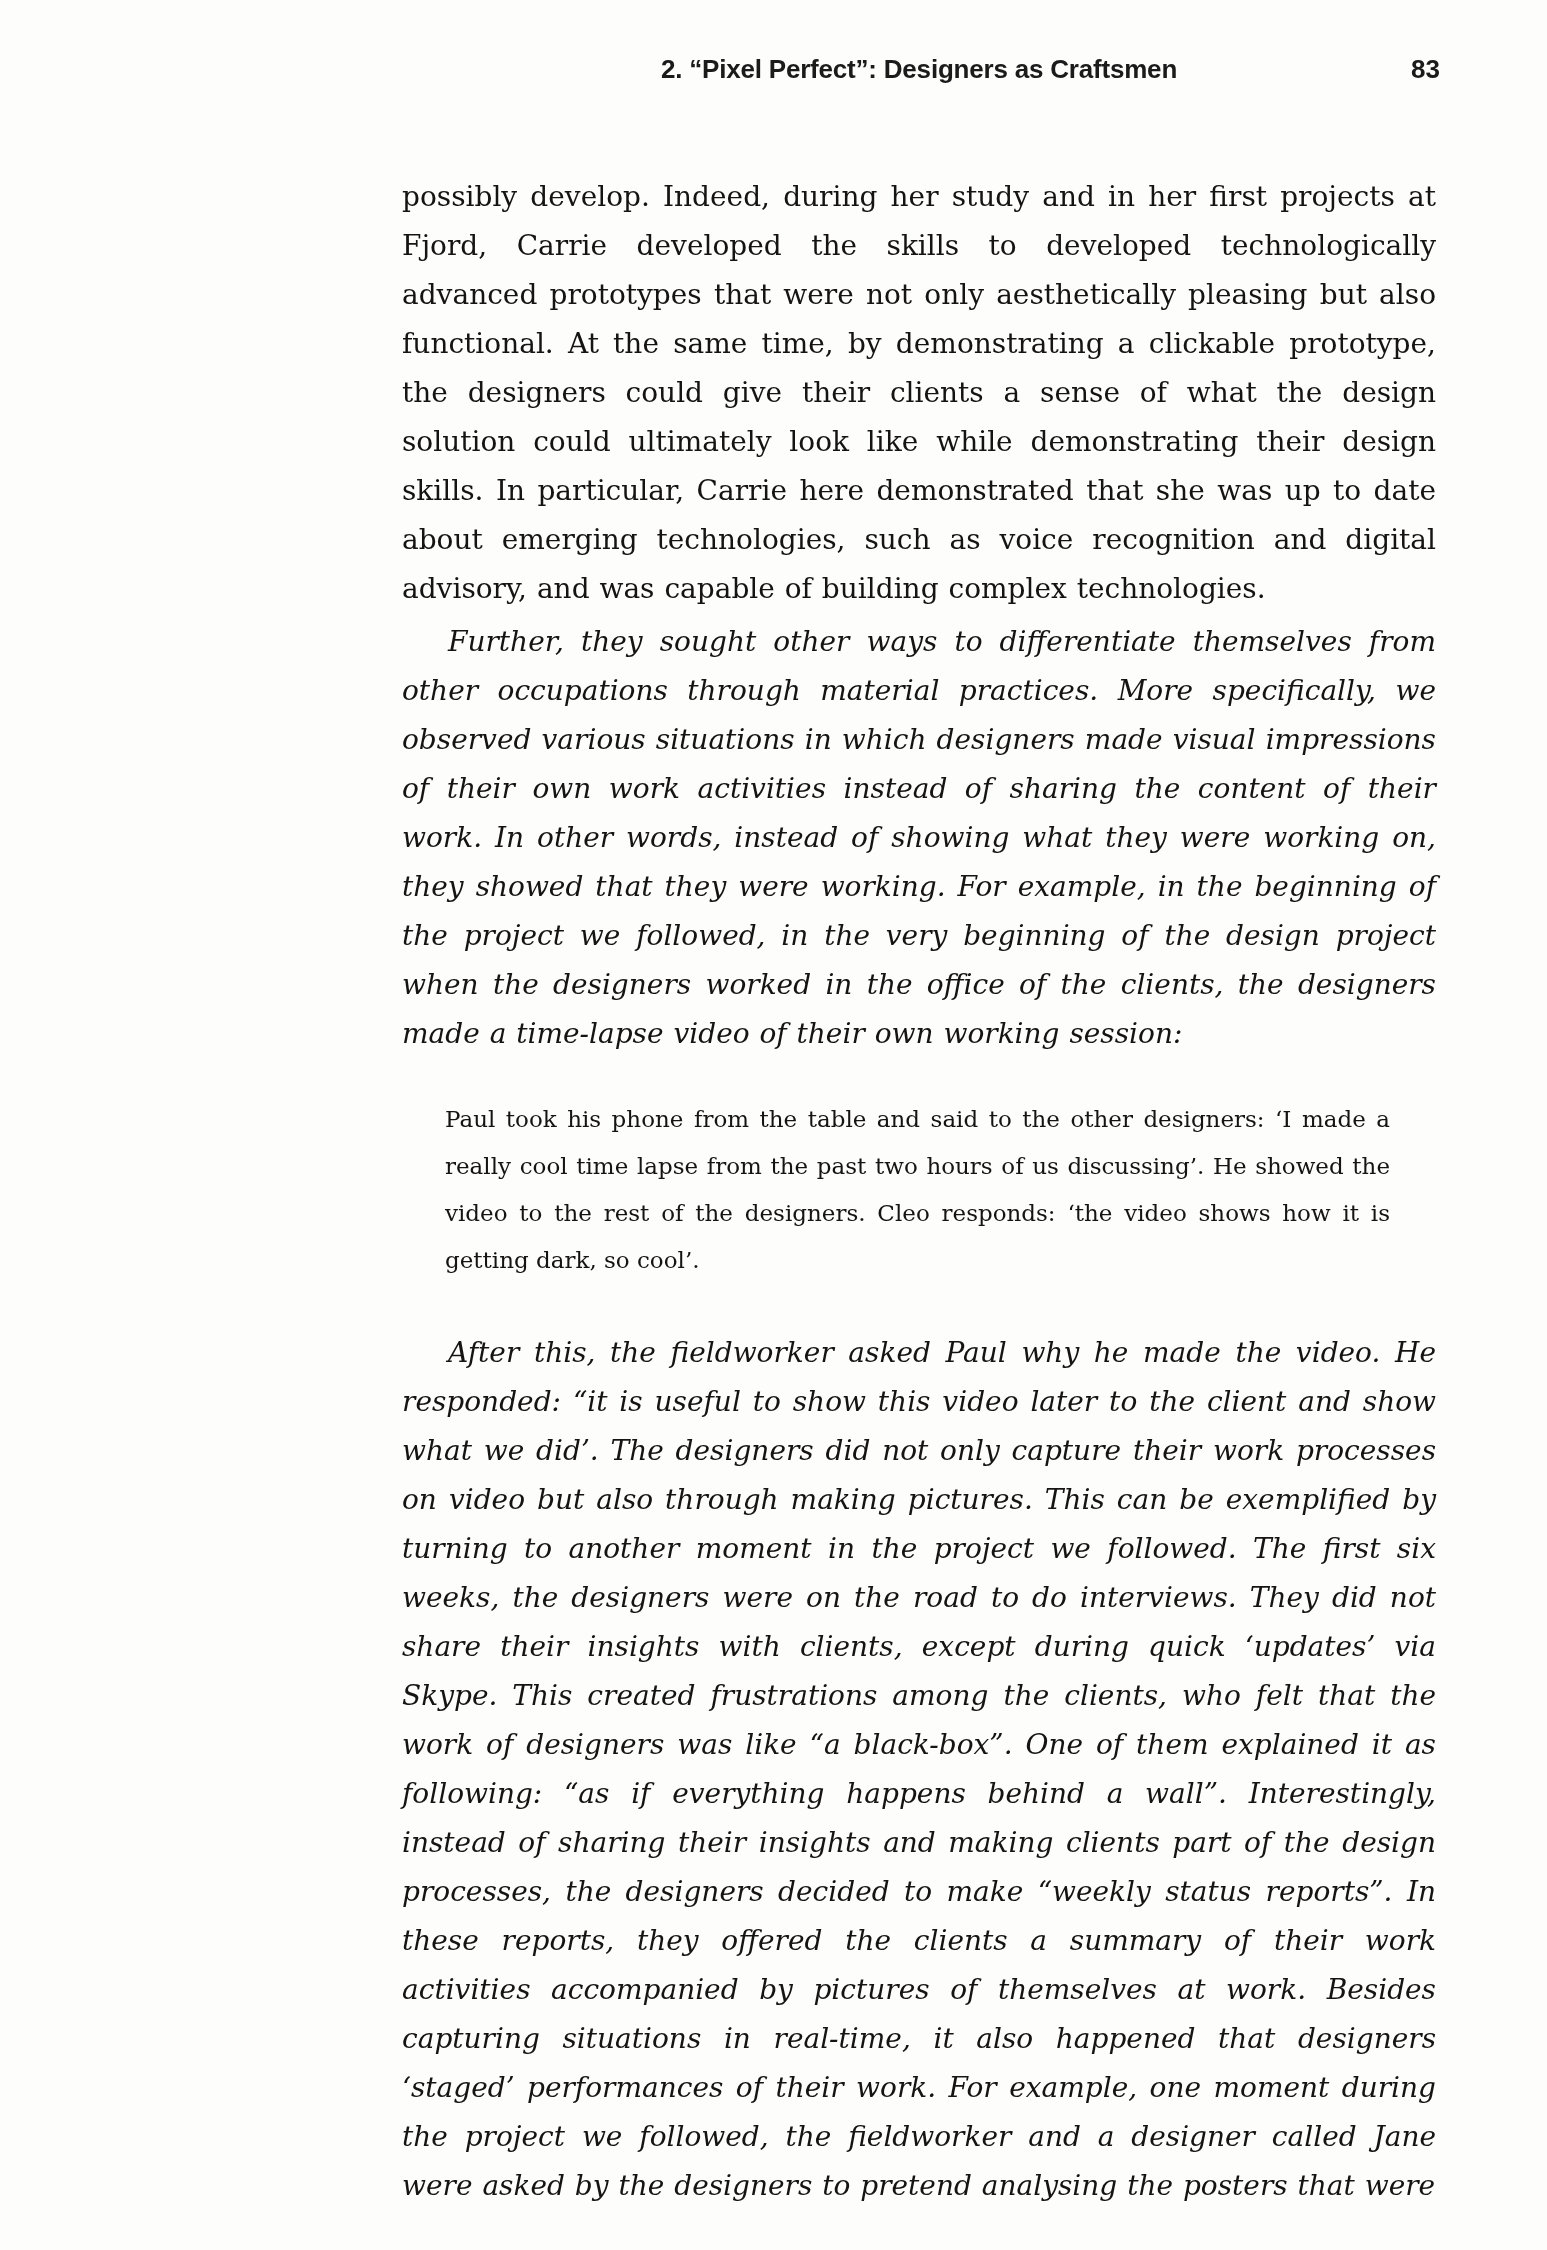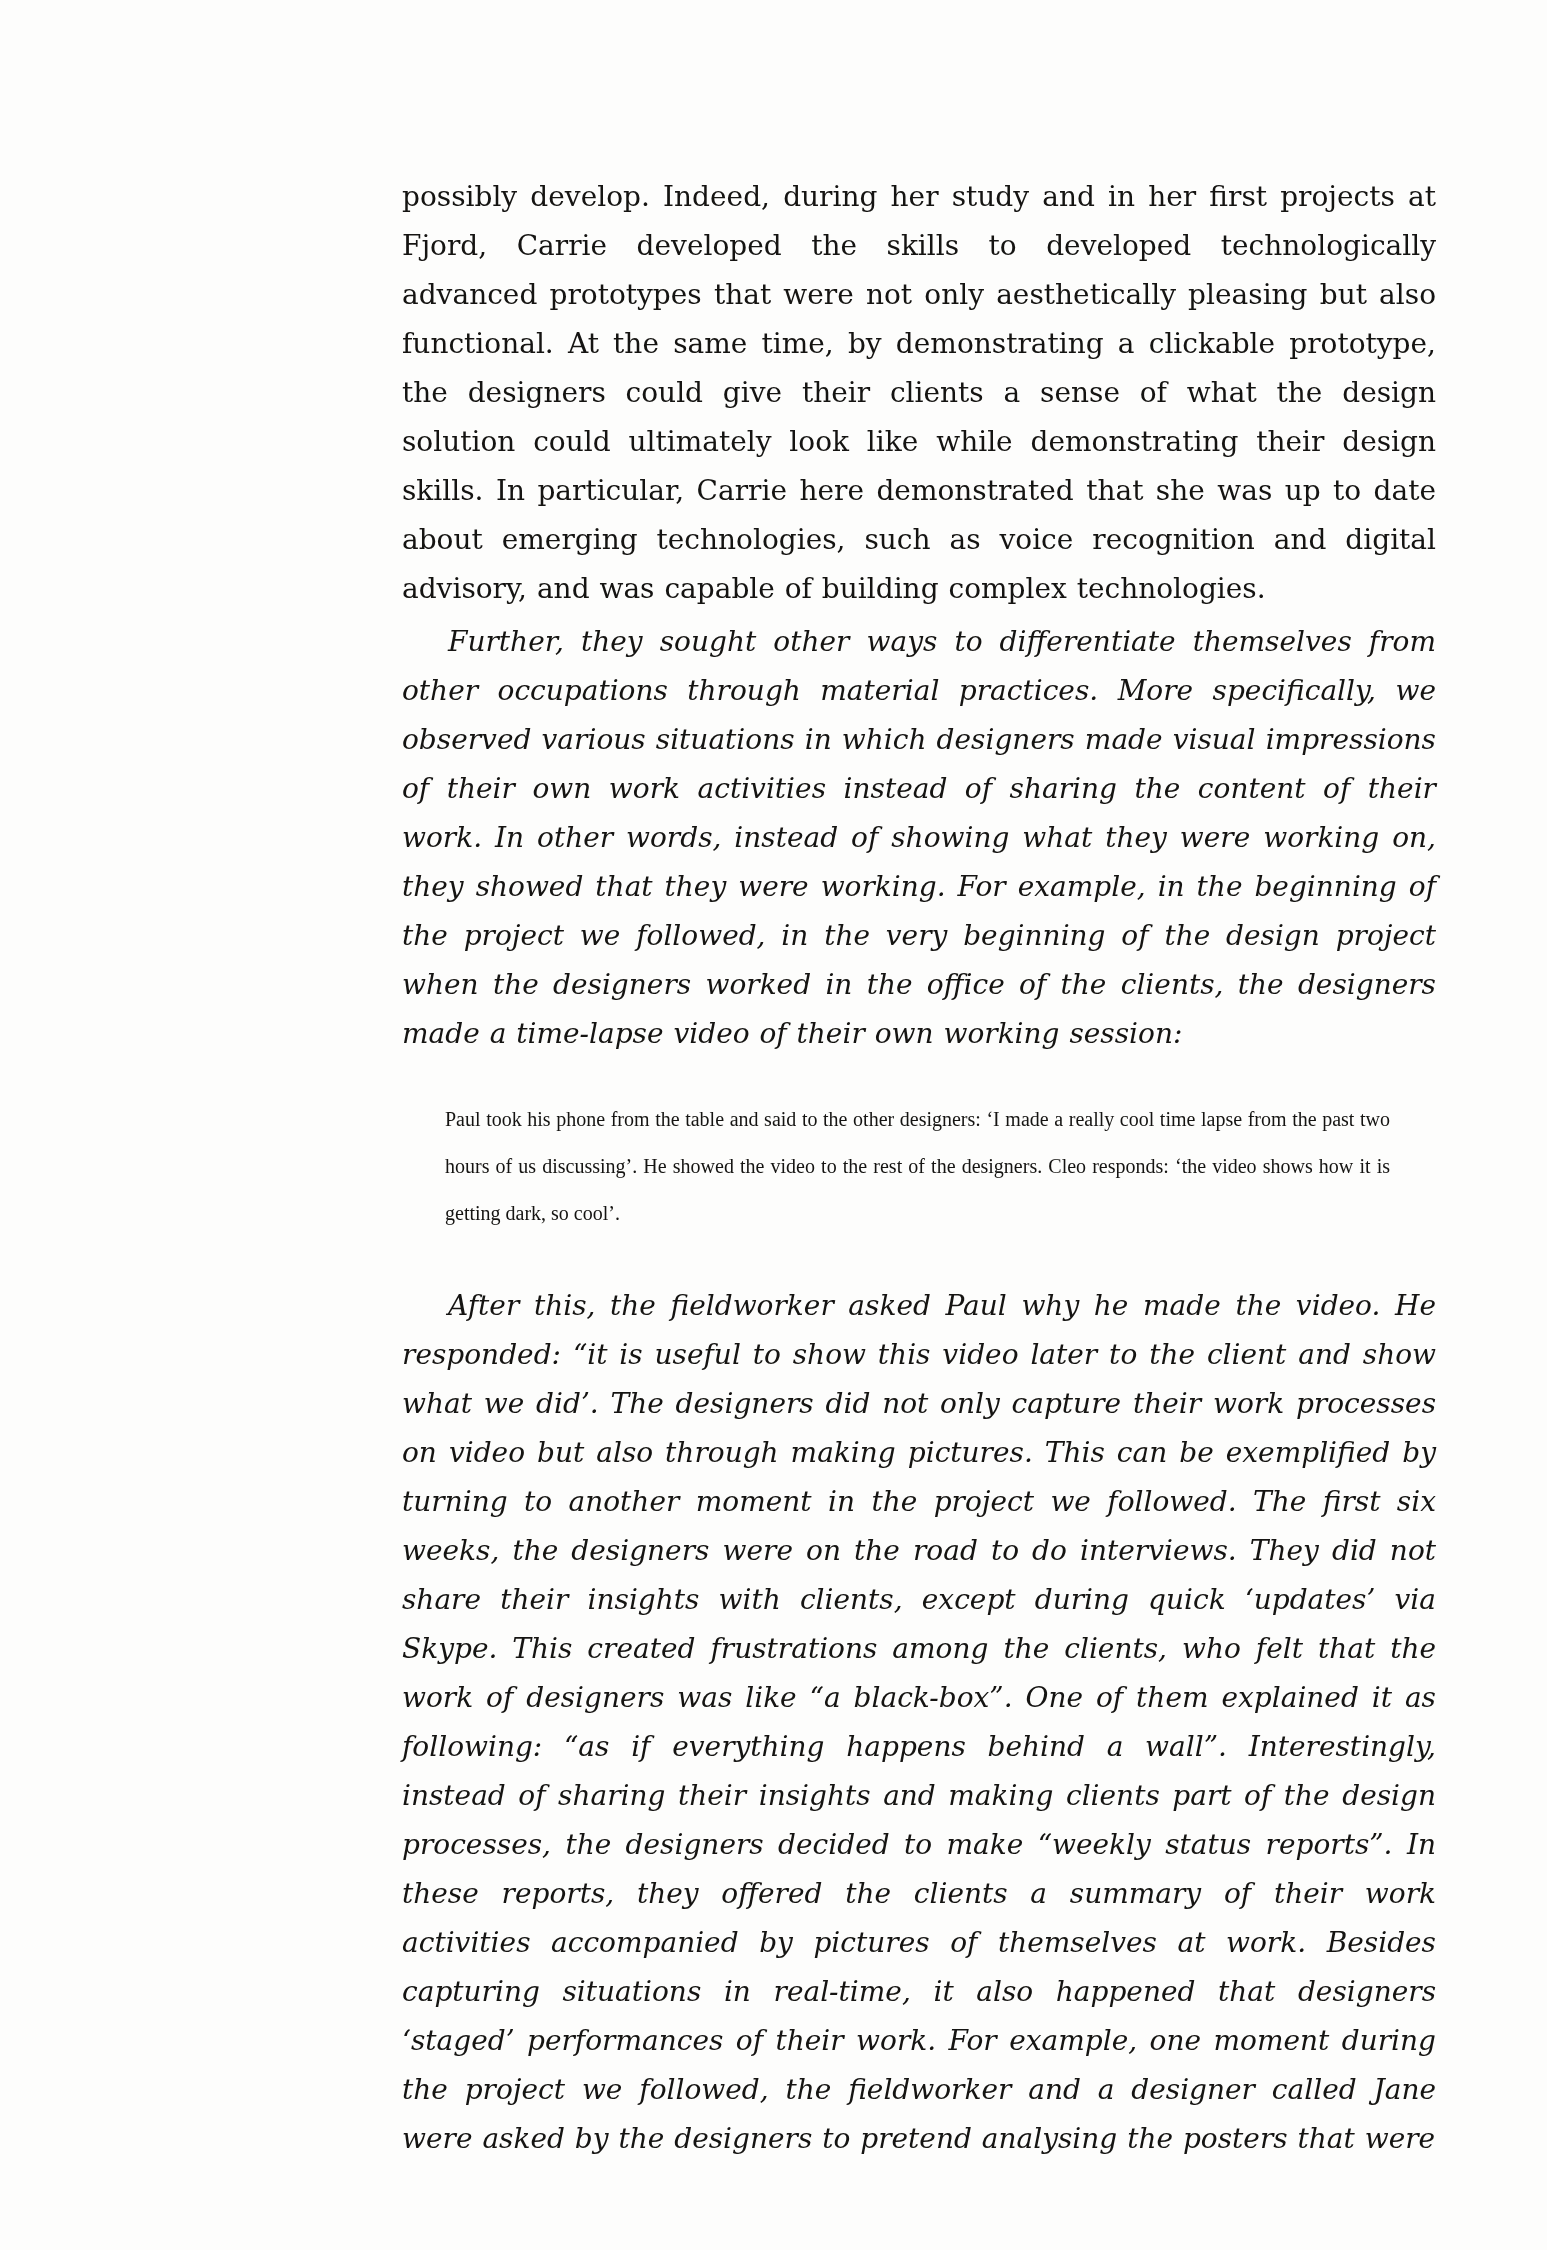--- a/index.html
+++ b/index.html
@@ -52,33 +52,36 @@
     text-justify: inter-word;
     hyphens: none;
     word-spacing: 1px;
   }
   .para.indent {
     text-indent: 46px;
     font-style: italic;
   }
   .quote {
     margin: 38px 50px 44px 47px;
-    font-size: 20px;
+    font-size: 23px;
     line-height: 47px;
     text-align: justify;
     text-justify: inter-word;
     hyphens: none;
-    font-family: Liberation Serif, serif;
   }
 </style>
 </head>
 <body>
 
 <div class="page">
 
+  <div class="running-header">
+    <span class="chapter-title">2. “Pixel Perfect”: Designers as Craftsmen</span>
+    <span class="page-number">83</span>
+  </div>
 
   <div class="text-block">
     <p class="para">possibly develop. Indeed, during her study and in her first projects at Fjord, Carrie developed the skills to developed technologically advanced prototypes that were not only aesthetically pleasing but also functional. At the same time, by demonstrating a clickable prototype, the designers could give their clients a sense of what the design solution could ultimately look like while demonstrating their design skills. In particular, Carrie here demonstrated that she was up to date about emerging technologies, such as voice recognition and digital advisory, and was capable of building complex technologies.</p>
     <p class="para indent">Further, they sought other ways to differentiate themselves from other occupations through material practices. More specifically, we observed various situations in which designers made visual impressions of their own work activities instead of sharing the content of their work. In other words, instead of showing what they were working on, they showed that they were working. For example, in the beginning of the project we followed, in the very beginning of the design project when the designers worked in the office of the clients, the designers made a time-lapse video of their own working session:</p>
     <blockquote class="quote">Paul took his phone from the table and said to the other designers: ‘I made a really cool time lapse from the past two hours of us discussing’.  He showed the video to the rest of the designers. Cleo responds: ‘the video shows how it is getting dark, so cool’.</blockquote>
     <p class="para indent">After this, the fieldworker asked Paul why he made the video. He responded: “it is useful to show this video later to the client and show what we did’. The designers did not only capture their work processes on video but also through making pictures. This can be exemplified by turning to another moment in the project we followed. The first six weeks, the designers were on the road to do interviews. They did not share their insights with clients, except during quick ‘updates’ via Skype. This created frustrations among the clients, who felt that the work of designers was like “a black-box”. One of them explained it as following: “as if everything happens behind a wall”. Interestingly, instead of sharing their insights and making clients part of the design processes, the designers decided to make “weekly status reports”. In these reports, they offered the clients a summary of their work activities accompanied by pictures of themselves at work. Besides capturing situations in real-time, it also happened that designers ‘staged’ performances of their work. For example, one moment during the project we followed, the fieldworker and a designer called Jane were asked by the designers to pretend analysing the posters that were</p>
   </div>
 
 </div>
 

